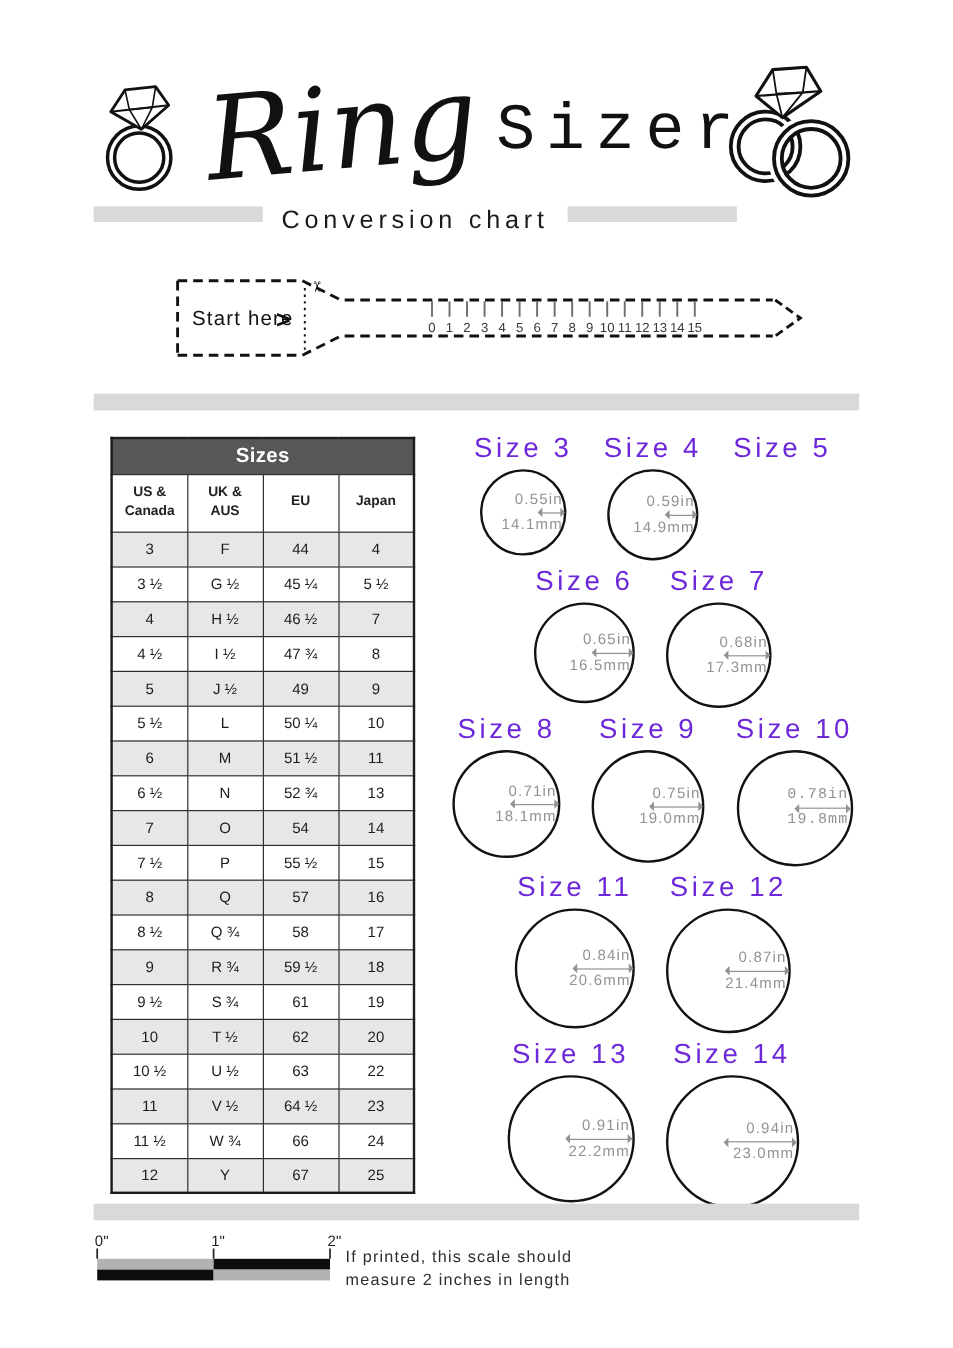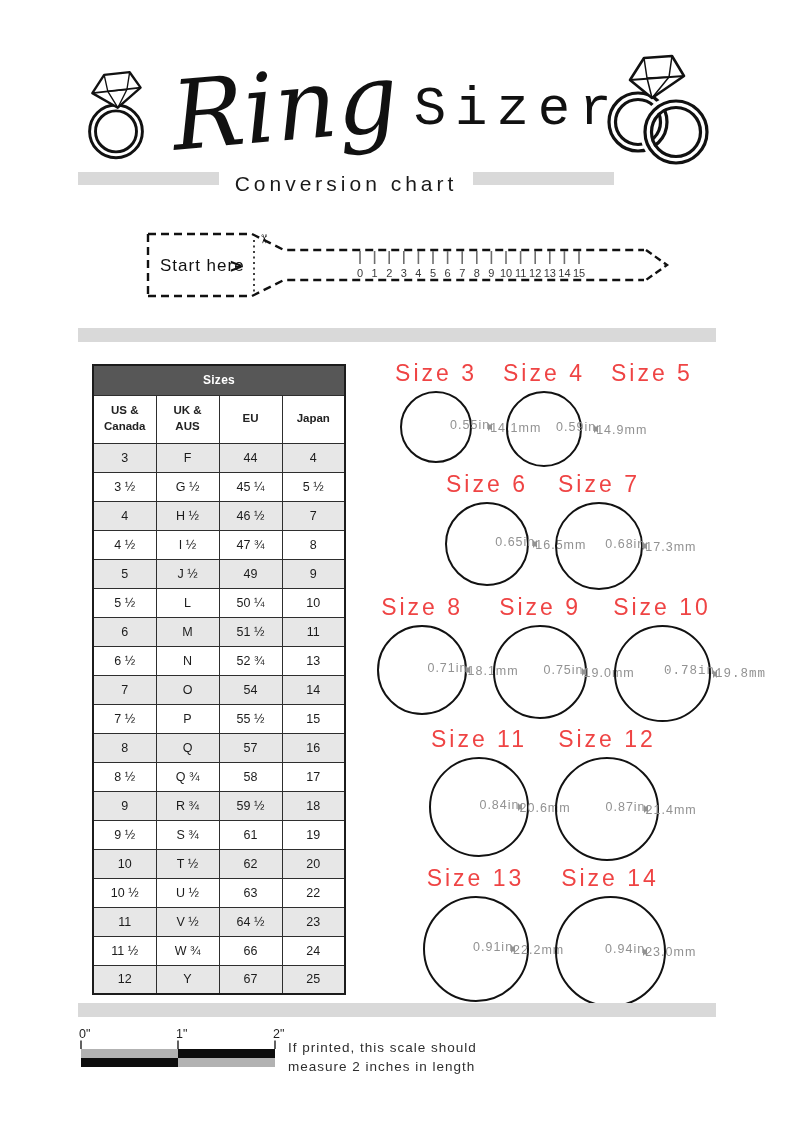--- a/index.html
+++ b/index.html
@@ -27,35 +27,35 @@
   
   .divider { position:absolute; left:78px; width:638px; height:14px; background:var(--accent_bar,#d9d9d9); }
   .divider.d1 { top:328px; } .divider.d2 { top:1003px; }
 
   
   .size-table { position:absolute; left:92px; top:364px; width:254px;
                 border-collapse:collapse; table-layout:fixed; }
   .size-table th, .size-table td { border:1px solid #2e2e2e; text-align:center; vertical-align:middle; }
   .size-table { border:2px solid #1c1c1c; }
   .size-table .title-cell { background:var(--table_header_bg,#575757); color:#fff;
-                            font-size:12px; font-weight:bold; height:30px; letter-spacing:.3px; }
+                            font-size:17px; font-weight:bold; height:30px; letter-spacing:.3px; }
   .size-table thead th.col { height:48px; font-size:11.5px; font-weight:bold; color:#222;
                              padding:2px 6px; line-height:1.35; }
   .size-table tbody td { height:29px; font-size:12.5px; color:#1c1c1c; }
   .size-table tbody tr.shade td { background:var(--row_shade,#e7e7e7); }
 
   
   .circles-grid { position:absolute; left:360px; top:360px; width:368px;
                   display:flex; flex-direction:column; }
   .circle-row { display:flex; justify-content:center; align-items:flex-start; gap:26px; margin-bottom:4px; }
   .size-item { display:flex; flex-direction:column; align-items:center; }
-  .size-label { font-size:23px; letter-spacing:3px; color:#ef4444; margin-bottom:4px; white-space:nowrap; }
+  .size-label { font-size:23px; letter-spacing:3px; color:#6d28d9; margin-bottom:4px; white-space:nowrap; }
   .ring-circle { border:2.5px solid #121212; border-radius:50%;
                  display:flex; align-items:center; justify-content:center; }
-  .dims { width:97%; display:flex; flex-direction:row; align-items:center;padding-left:47px; }
+  .dims { width:97%; display:flex; flex-direction:column; align-items:flex-end;padding-left:47px; }
   .dim-in, .dim-mm { font-size:12.5px; letter-spacing:1px; color:var(--dim_text,#8f8f8f); line-height:1.1; }
   .dim-in { margin-bottom:3px; } .dim-mm { margin-top:3px; }
   .dim-line { position:relative; width:100%; height:0; border-top:1.5px solid var(--dim_text,#9a9a9a); }
   .dim-line::before, .dim-line::after { content:""; position:absolute; top:-4.5px;
       border:4px solid transparent; }
   .dim-line::before { left:-2px;  border-right-color:var(--dim_text,#9a9a9a); border-left-width:0; }
   .dim-line::after  { right:-2px; border-left-color:var(--dim_text,#9a9a9a); border-right-width:0; }
 
   
   .scale-svg { position:absolute; left:76px; top:1028px; }

